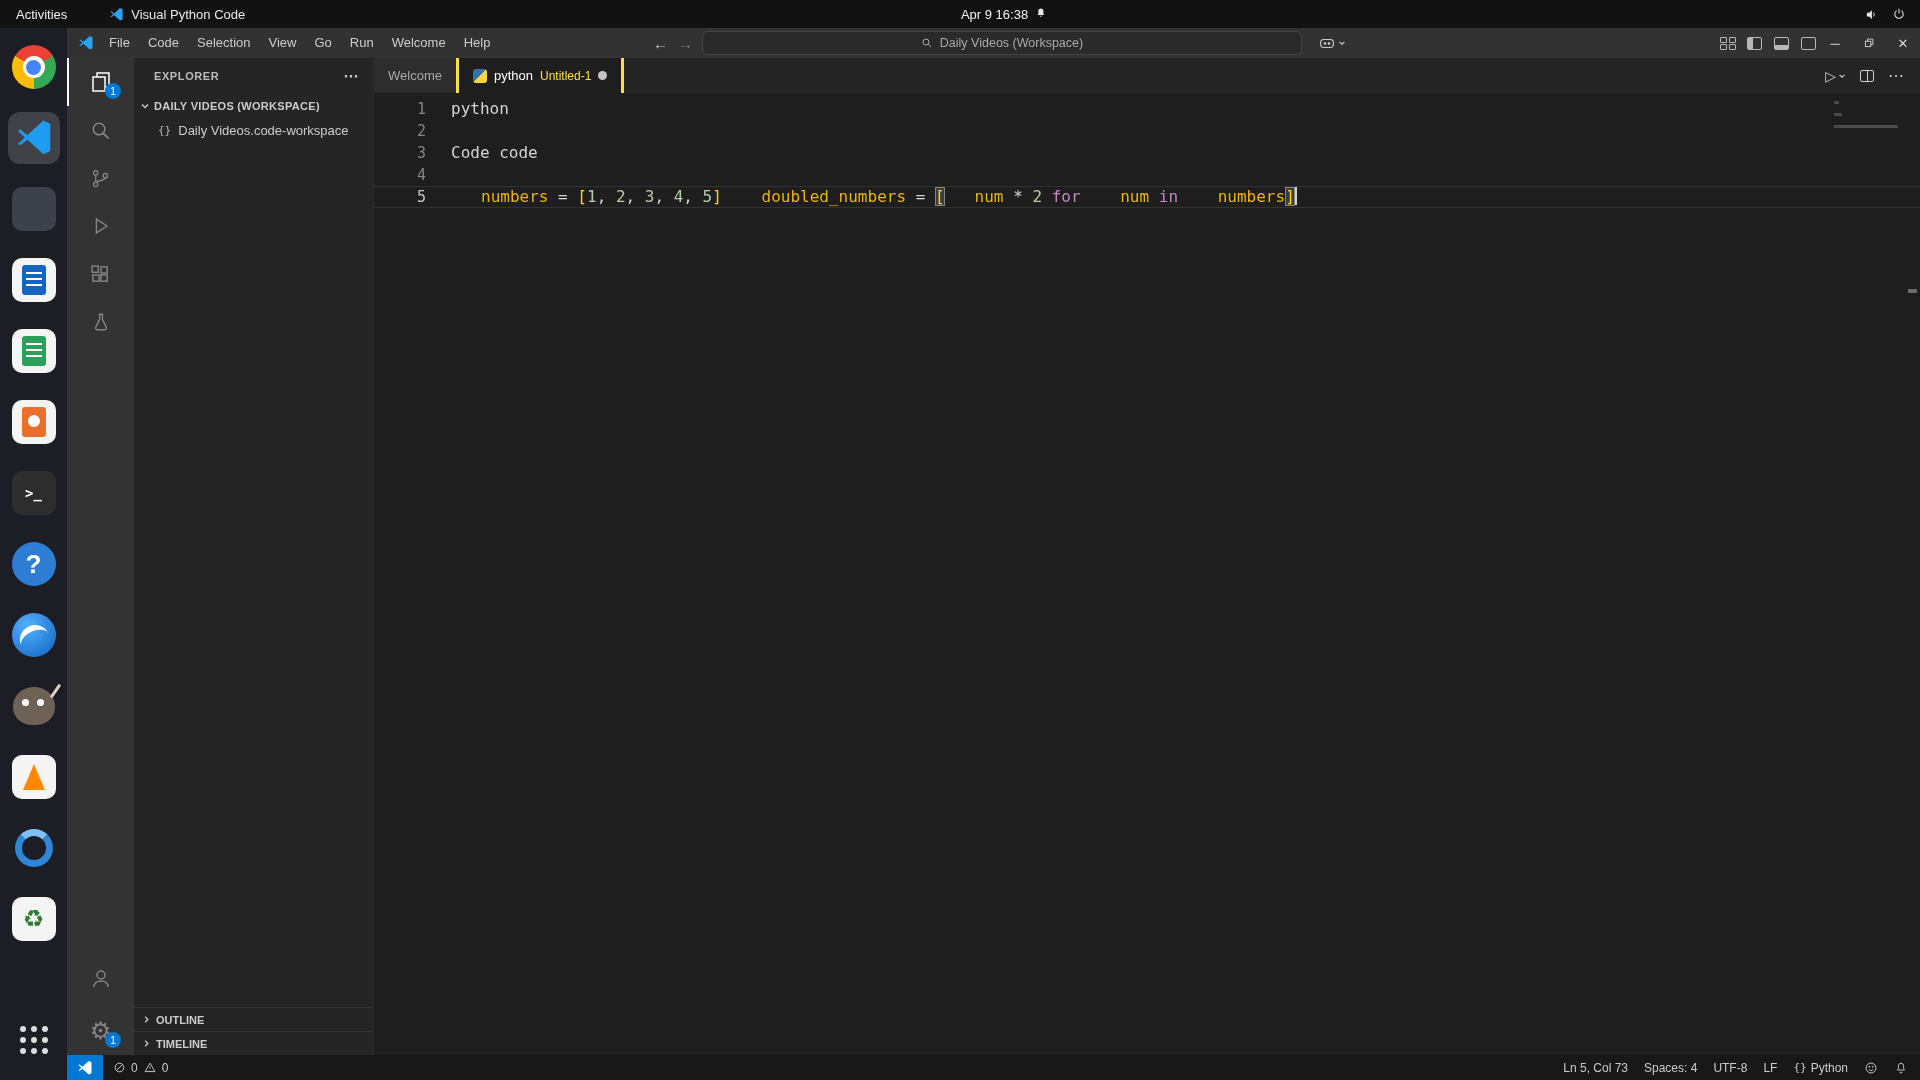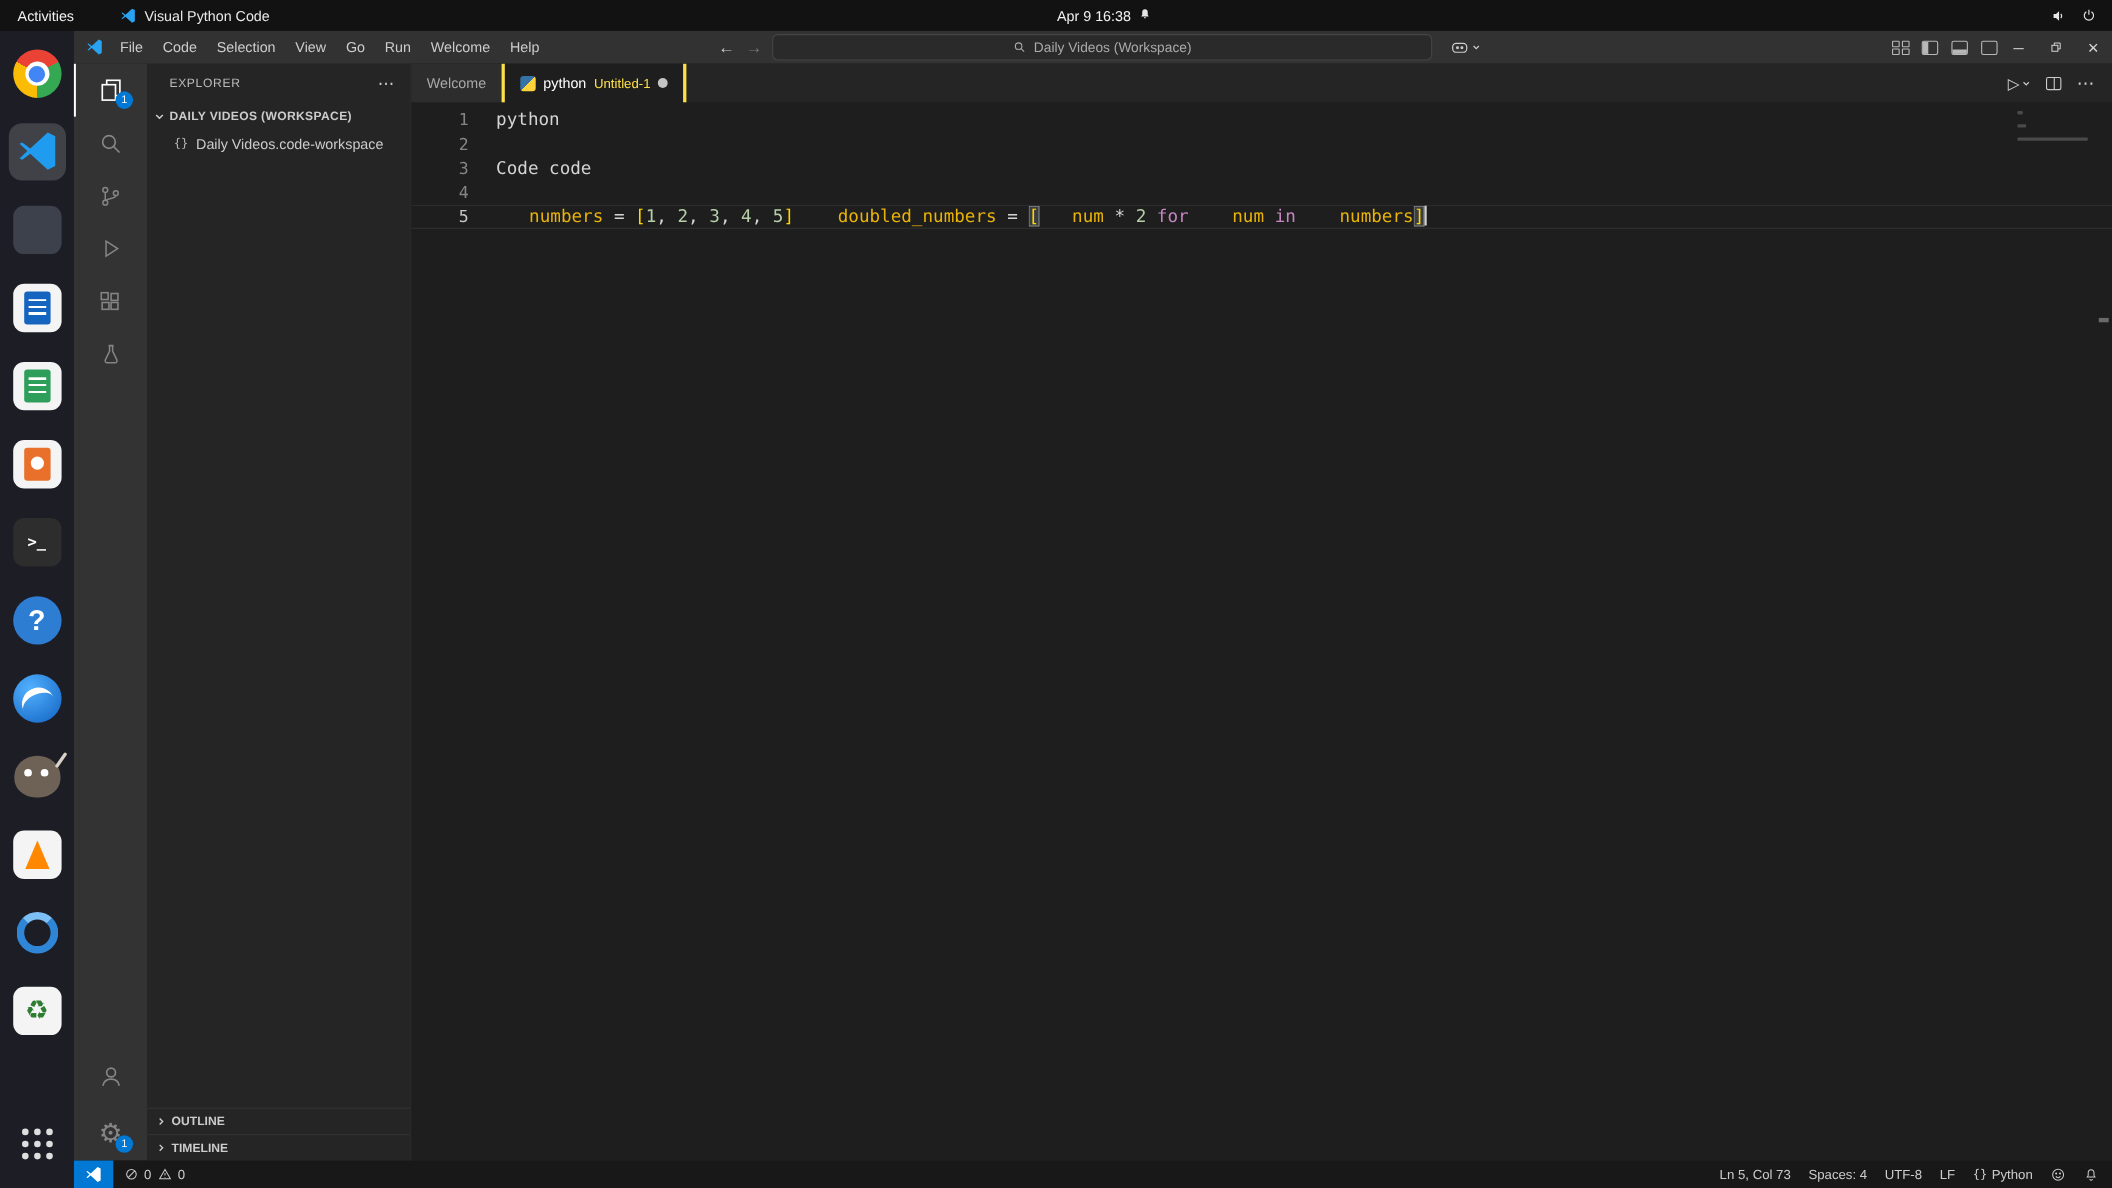--- a/index.html
+++ b/index.html
@@ -87,21 +87,21 @@
   .ab-item.active { color:#ffffff; }
   .ab-item.active::before { content:""; position:absolute; left:0; top:0; bottom:0; width:2px; background:#ffffff; }
   .ab-badge { position:absolute; right:13px; bottom:7px; min-width:16px; height:16px; border-radius:9px;
     background:#0078d4; color:#fff; font-size:10px; display:flex; align-items:center; justify-content:center; padding:0 4px; }
   .ab-bottom { margin-top:auto; margin-bottom:4px; }
   .gear-glyph { font-size:24px; line-height:1; }
 
   
   .sidebar { width:240px; background:#252526; position:relative; flex:none; color:#cccccc; border-right:1px solid #2b2b2b; }
   .sb-header { height:36px; display:flex; align-items:center; padding:0 14px 0 20px; font-size:11px;
-    letter-spacing:.6px; color:#bbbbbb; }
+    letter-spacing:.6px; color:#bbbbbb;font-weight:bold; }
   .sb-ellipsis { margin-left:auto; color:#cccccc; font-size:15px; }
   .ws-header { height:24px; display:flex; align-items:center; gap:4px; padding-left:6px;
     font-size:11px; font-weight:bold; letter-spacing:.3px; color:#cccccc; }
   .file-row { height:24px; display:flex; align-items:center; gap:7px; padding-left:24px; font-size:13px; color:#cccccc; }
   .file-braces { font-family:"DejaVu Sans Mono", monospace; font-size:11px; color:#b7b7b7; }
   .sb-bottom { position:absolute; left:0; right:0; bottom:0;text-align:right; }
   .sb-section { height:24px; display:flex; align-items:center; gap:5px; padding-left:8px;
     font-size:11px; font-weight:bold; color:#cccccc; border-top:1px solid #333333; }
 
   

